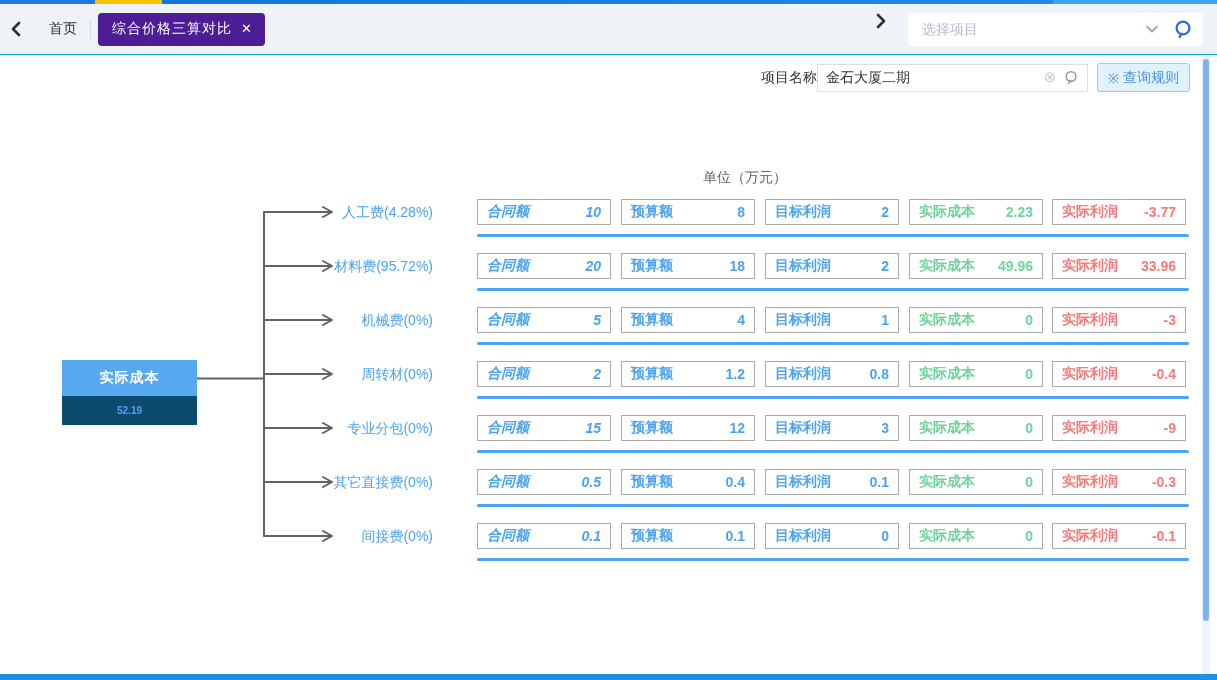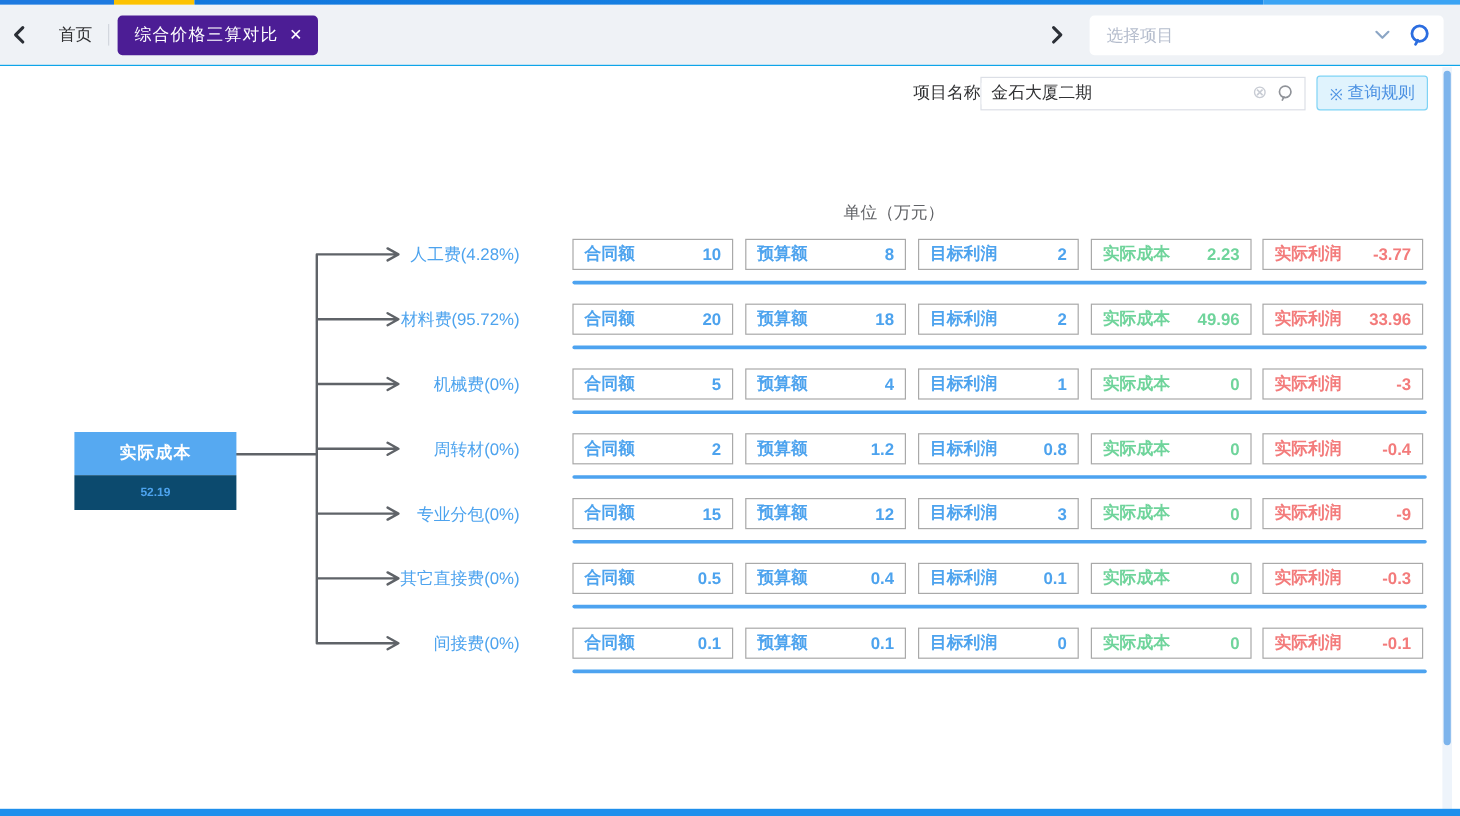--- a/index.html
+++ b/index.html
@@ -23,39 +23,39 @@
   .nav-chev { display:flex; align-items:center; cursor:pointer; }
   .back-btn { margin-left:10px; }
   .home-tab { margin-left:27px; font-size:14px; color:#303133; cursor:pointer; }
   .tab-sep { width:1px; height:18px; background:#d3d7de; margin-left:13px; }
   .active-tab {
     margin-left:7px; background:#4c1d95; color:#fff; font-size:14px;
     padding:7px 12px 8px 14px; border-radius:4px; display:flex; align-items:center; gap:9px;
     cursor:pointer; letter-spacing:1px;
   }
   .active-tab .close { font-size:13px; cursor:pointer; line-height:1; }
-  .tab-right { margin-left:auto; display:flex; align-items:center; }
+  .tab-right { margin-left:auto; display:flex; align-items:flex-start; }
   .fwd-btn { margin-right:21px; }
   .project-select {
     width:295px; height:33px; background:#fff; border-radius:4px;
     display:flex; align-items:center; margin-right:14px; padding:0 10px 0 0;
   }
   .project-select input {
     flex:1; border:none; outline:none; background:transparent;
     font-size:14px; color:#303133; padding-left:14px; font-family:inherit;
   }
   .project-select input::placeholder { color:#b4bccc; }
   .select-caret { margin-right:14px; display:flex; }
   .select-search { display:flex; cursor:pointer; }
   
   .filter-row { position:absolute; top:63px; right:27px; display:flex; align-items:center; }
   .filter-label { font-size:14px; color:#303133; margin-right:0; }
   .project-input-wrap {
     width:271px; height:28px; border:1px solid #dcdfe6; background:#fff;
-    display:flex; align-items:center;
+    display:flex; align-items:center;font-family:Liberation Serif, serif;
   }
   .project-input-wrap input {
     flex:1; border:none; outline:none; font-size:14px; color:#303133;
     padding-left:8px; font-family:inherit; min-width:0;
   }
   .clear-icon { color:#c8ccd4; font-size:15px; margin-right:8px; cursor:pointer; line-height:1; }
   .input-search { display:flex; margin-right:8px; cursor:pointer; }
   .query-rules-btn {
     margin-left:9px; height:29px; padding:0 10px; background:#e0f3fd;
     border:1px solid #7ed3f5; border-radius:3px; color:#4a90e2; font-size:14px;
@@ -77,21 +77,21 @@
   .metric-row { position:absolute; left:0; width:1217px; height:40px; }
   .row-label {
     position:absolute; left:300px; top:0; width:133px; height:26px; line-height:26px;
     text-align:right; font-size:14px; color:#4da3ee; white-space:nowrap;
   }
   .metric-box {
     position:absolute; top:0; width:134px; height:26px; border:1px solid #a9a9a9;
     background:#fff; display:flex; align-items:center; justify-content:space-between;
     padding:0 9px; font-size:14px; font-weight:bold;
   }
-  .b0 { left:477px; } .b1 { left:621px; } .b2 { left:765px; } .b3 { left:909px; } .b4 { left:1052px; }
+  .b0 { left:477px;font-style:italic; } .b1 { left:621px; } .b2 { left:765px; } .b3 { left:909px; } .b4 { left:1052px; }
   .col-blue  { color:#4da3ee; }
   .col-green { color:#6fd49b; }
   .col-red   { color:#f37b7b; }
   .row-underline {
     position:absolute; left:477px; top:35px; width:712px; height:3px;
     background:#4da3f0; border-radius:2px;
   }
   
   .scrollbar-track { position:absolute; right:7px; top:56px; width:8px; height:624px; background:#eef4fb; }
   .scrollbar-thumb { position:absolute; left:1px; top:3px; width:6px; height:562px; background:#7db4ec; border-radius:3px; cursor:pointer; }

